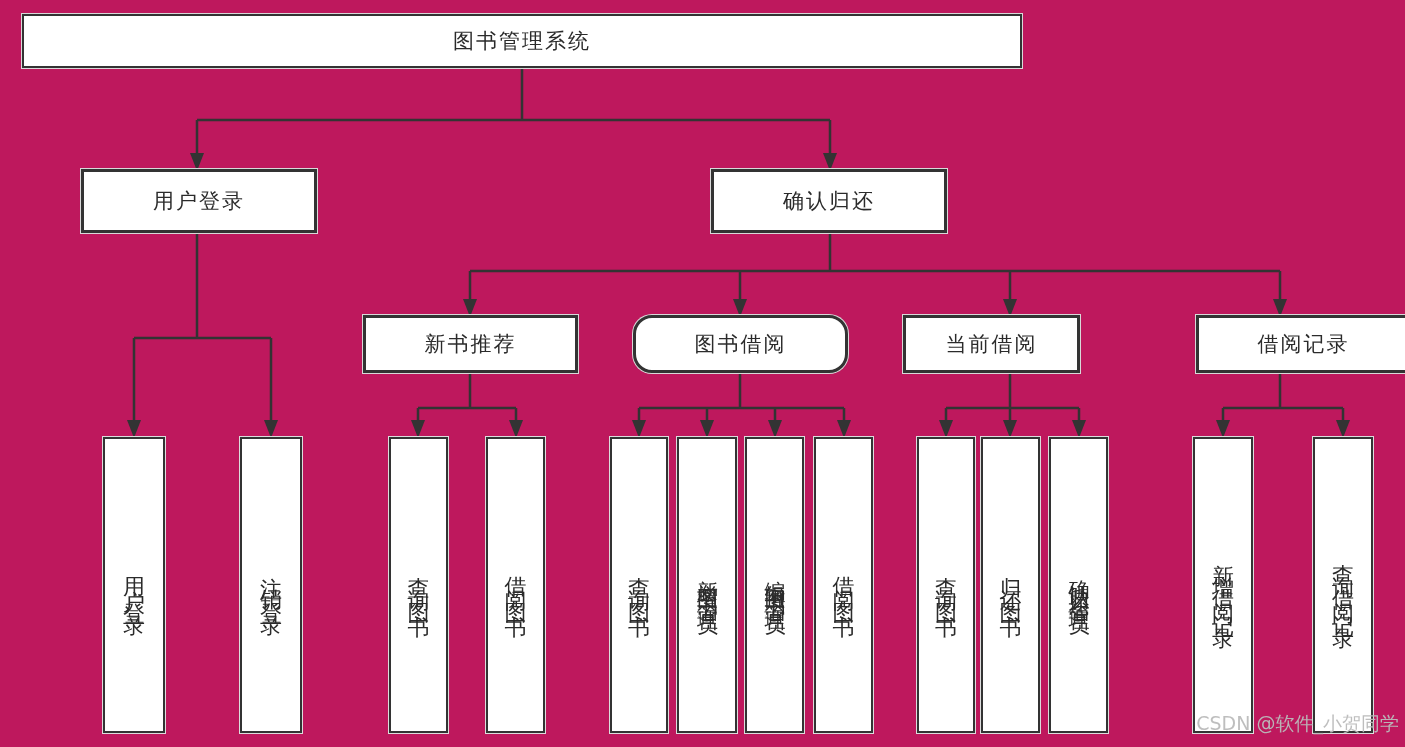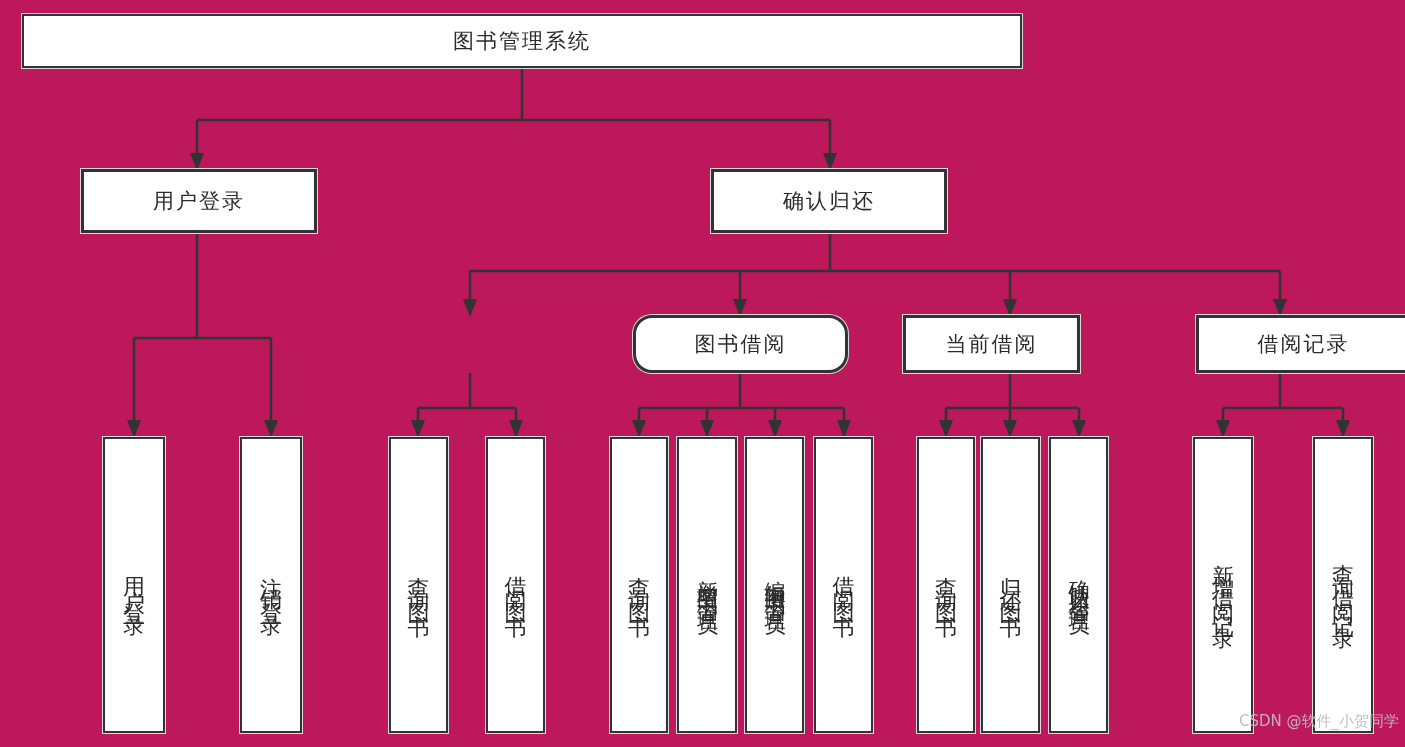--- a/index.html
+++ b/index.html
@@ -64,22 +64,22 @@
     line-height: 1;
     white-space: nowrap;
   }
   .v-label.tight {
     font-size: 21px;
     letter-spacing: 5px;
   }
   .watermark {
     position: absolute;
     right: 6px;
-    bottom: 16px;
-    font-size: 15px;
+    bottom: 10px;
+    font-size: 19px;
     color: rgba(186, 186, 186, 0.95);
     z-index: 3;
     white-space: nowrap;
   }
 </style>
 </head>
 <body>
 
 <div class="canvas">
 
@@ -120,20 +120,23 @@
     <span class="h-label">图书管理系统</span>
   </div>
 
   <div class="node lvl" style="left:81px; top:169px; width:236px; height:64px;">
     <span class="h-label">用户登录</span>
   </div>
   <div class="node lvl" style="left:711px; top:169px; width:236px; height:64px;">
     <span class="h-label">确认归还</span>
   </div>
 
+  <div class="node lvl" style="left:363px; top:315px; width:215px; height:58px;">
+    <span class="h-label">新书推荐</span>
+  </div>
   <div class="node lvl" style="left:633px; top:315px; width:215px; height:58px;border-radius:19px;">
     <span class="h-label">图书借阅</span>
   </div>
   <div class="node lvl" style="left:903px; top:315px; width:177px; height:58px;">
     <span class="h-label">当前借阅</span>
   </div>
   <div class="node lvl" style="left:1172px; top:315px; width:215px; height:58px;margin-left:24px;">
     <span class="h-label">借阅记录</span>
   </div>
 

